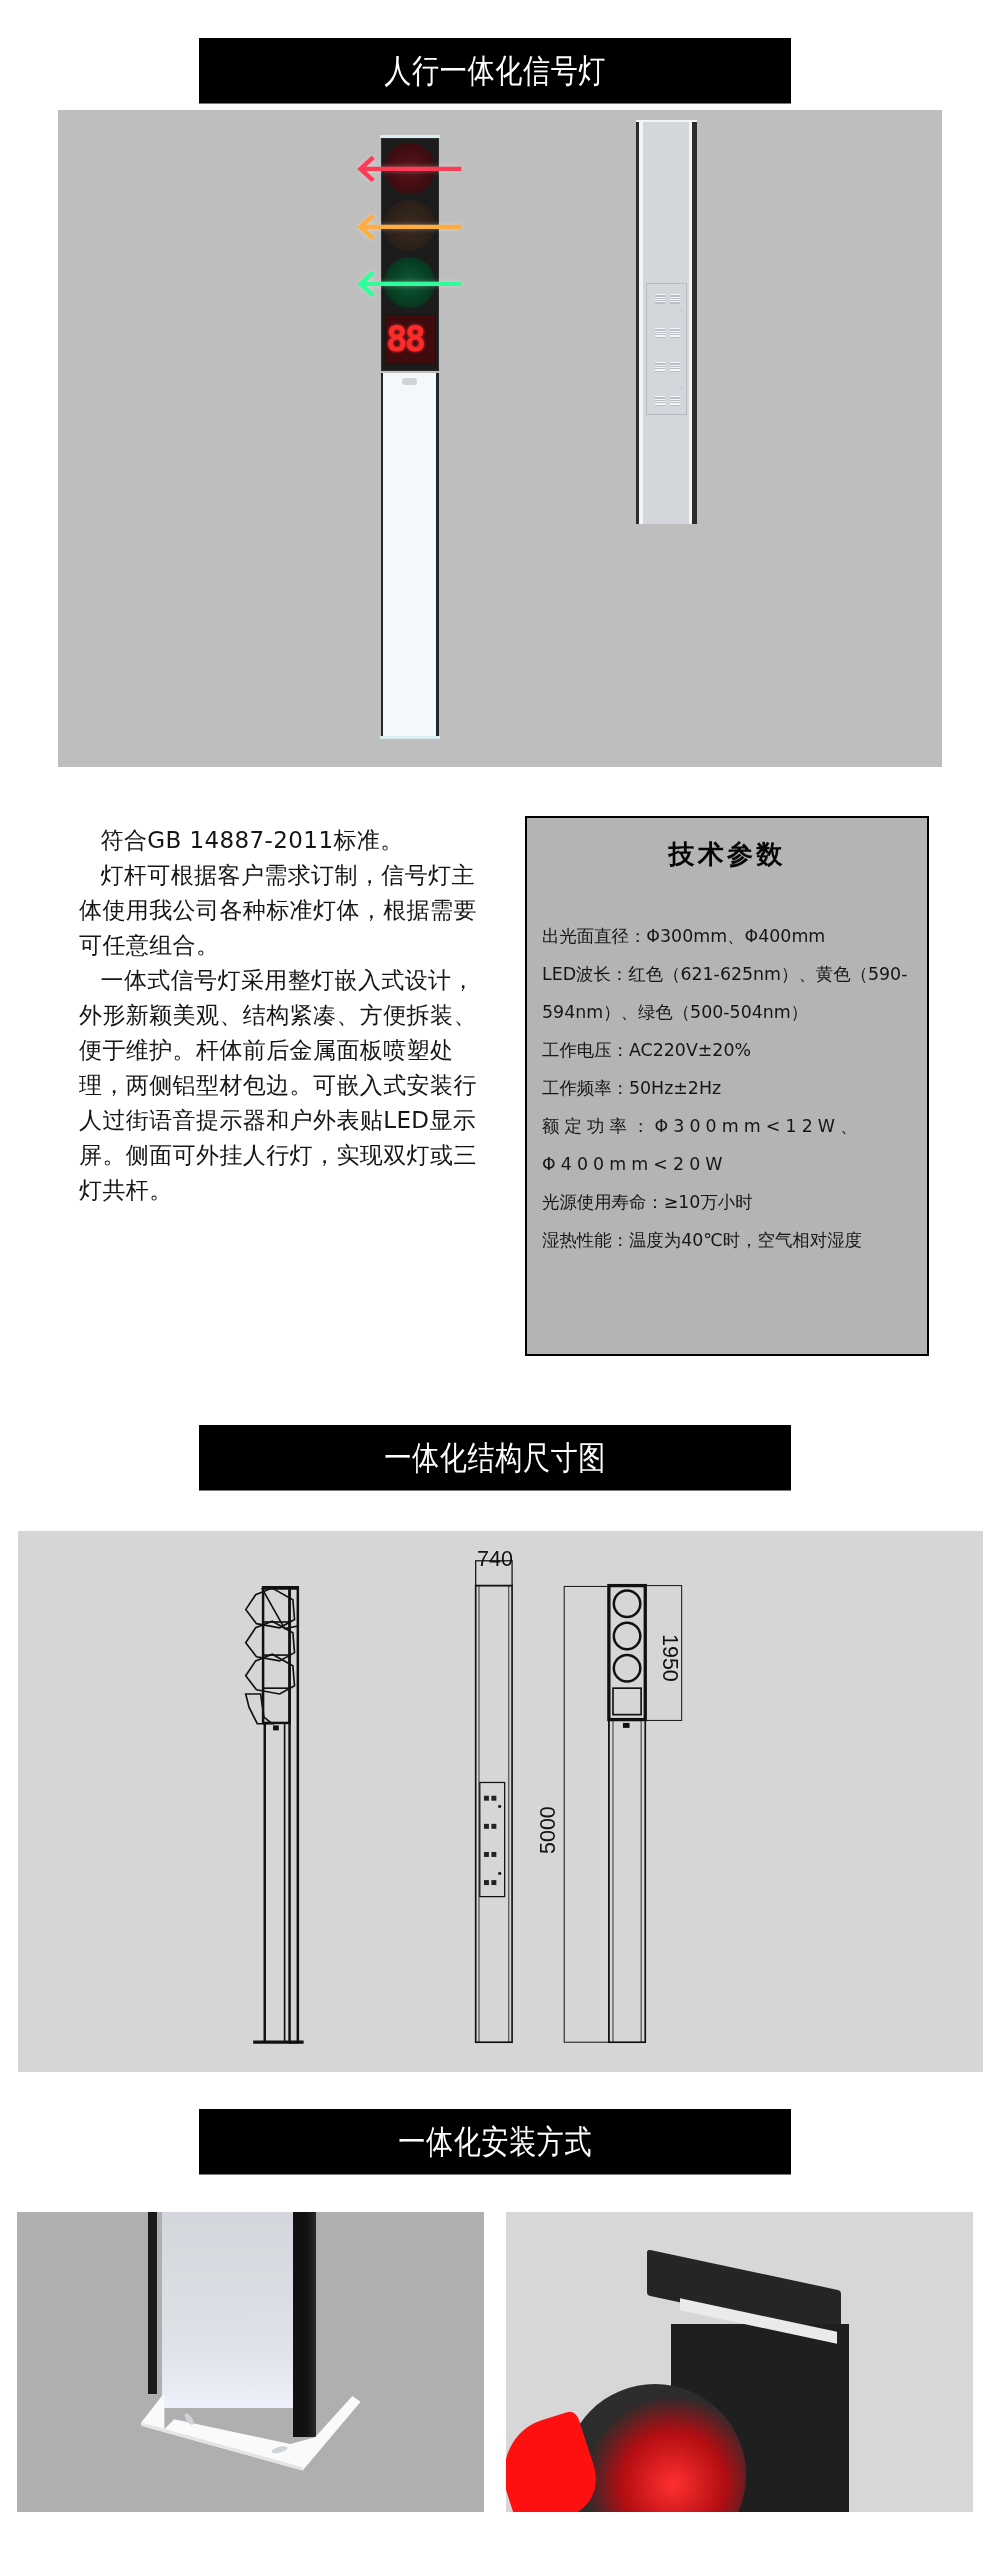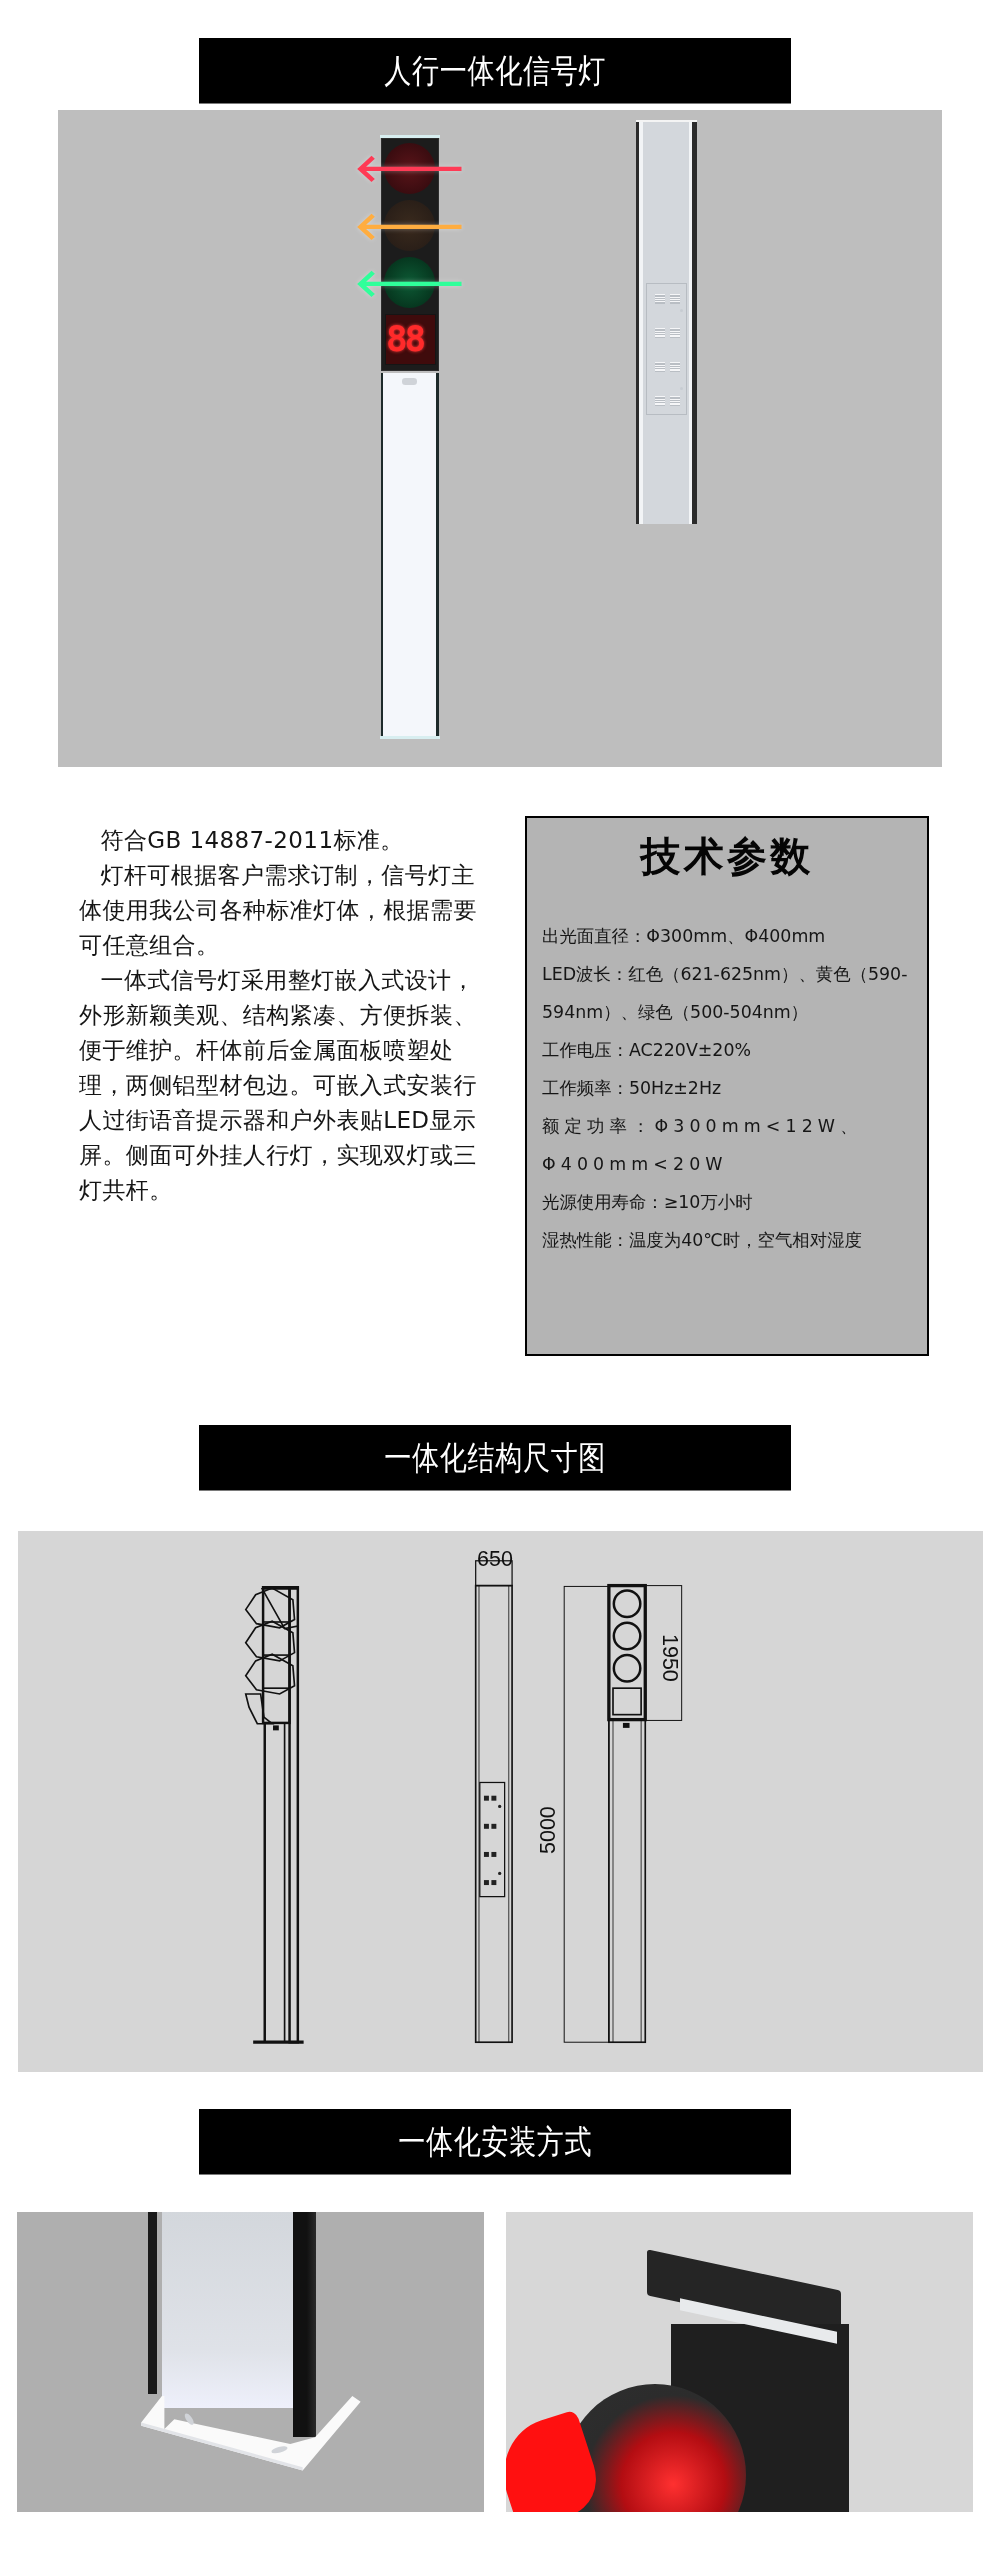--- a/index.html
+++ b/index.html
@@ -40,21 +40,21 @@
   .vent { position:absolute; width:10px; height:10px; background:repeating-linear-gradient(180deg,#f5f6f8 0 0.8px,#b9bec4 0.8px 1.7px); }
   .dot { position:absolute; width:3.3px; height:3.3px; border-radius:50%; background:#c7ccd2; }
 
   
   #desc { left: 79px; top: 823px; width: 414px; font-size: 23px; line-height: 35px; color:#151515; letter-spacing: 0.4px; }
   #desc p { margin: 0; }
   #desc p.indent { text-indent: 21.5px; }
 
   
   #params { left: 525px; top: 816px; width: 404px; height: 540px; background: #b4b4b4; border: 2.5px solid #000; padding: 0 15px; }
-  #params h2 { margin-top: 13.2px; text-align: center; font-size: 40px; font-weight: bold; line-height: 50px; letter-spacing: 3.3px; color:#050505; }
+  #params h2 { margin-top: 13.2px; text-align: center; font-size: 26px; font-weight: bold; line-height: 50px; letter-spacing: 3.3px; color:#050505;font-family:Liberation Mono, monospace; }
   #params ul { list-style: none; margin-top: 36px; }
   #params li { font-size: 17.4px; line-height: 38px; color:#161616; white-space: nowrap; }
   #params li.wrap { white-space: normal; }
   #params li.spread { letter-spacing: 5.1px; }
 
   
   #dims { left: 18px; top: 1531px; width: 965px; height: 541px; background: #d6d6d6; }
 
   
   #install-left  { left: 17.4px;  top: 2212px; width: 467px; height: 300px; background: #afafaf; overflow:hidden; }
@@ -192,21 +192,21 @@
       <rect x="563" y="354" width="6" height="6"></rect>
         <rect x="572" y="354" width="6" height="6"></rect>
       <rect x="563" y="388" width="6" height="6"></rect>
         <rect x="572" y="388" width="6" height="6"></rect>
       <rect x="563" y="422" width="6" height="6"></rect>
         <rect x="572" y="422" width="6" height="6"></rect>
       <circle cx="582" cy="333" r="2"></circle>
         <circle cx="582" cy="414" r="2"></circle>
     </g>
   </svg>
-  <div style="position:absolute; left:459px; top:18px; font-size:21.5px; line-height:21.5px; color:#111; font-family:'Liberation Sans', sans-serif;">650</div>
+  <div style="position:absolute; left:459px; top:18px; font-size:21.5px; line-height:21.5px; color:#111; font-family:'Liberation Sans', sans-serif;">740</div>
   <div style="position:absolute; left:662px; top:103px; font-size:21.5px; line-height:21.5px; color:#111; transform: rotate(90deg); transform-origin: left top; font-family:'Liberation Sans', sans-serif;">1950</div>
   <div style="position:absolute; left:520px; top:323px; font-size:21.5px; line-height:21.5px; color:#111; transform: rotate(-90deg); transform-origin: left top; font-family:'Liberation Sans', sans-serif;">5000</div>
 </div>
 
 <div class="section-title" style="top:2109px;">
   <span>一体化安装方式</span>
 </div>
 
 <div class="panel" id="install-left">
   <div class="base-pole">

